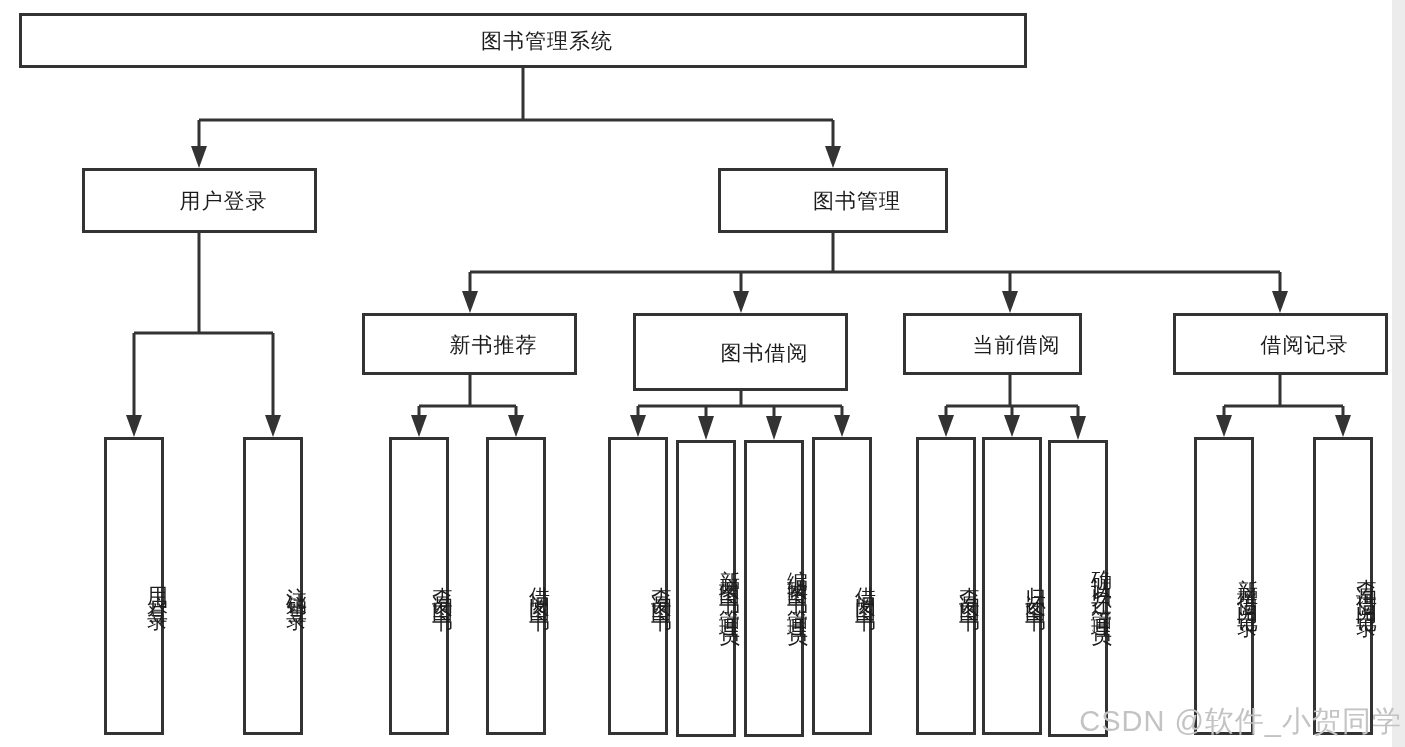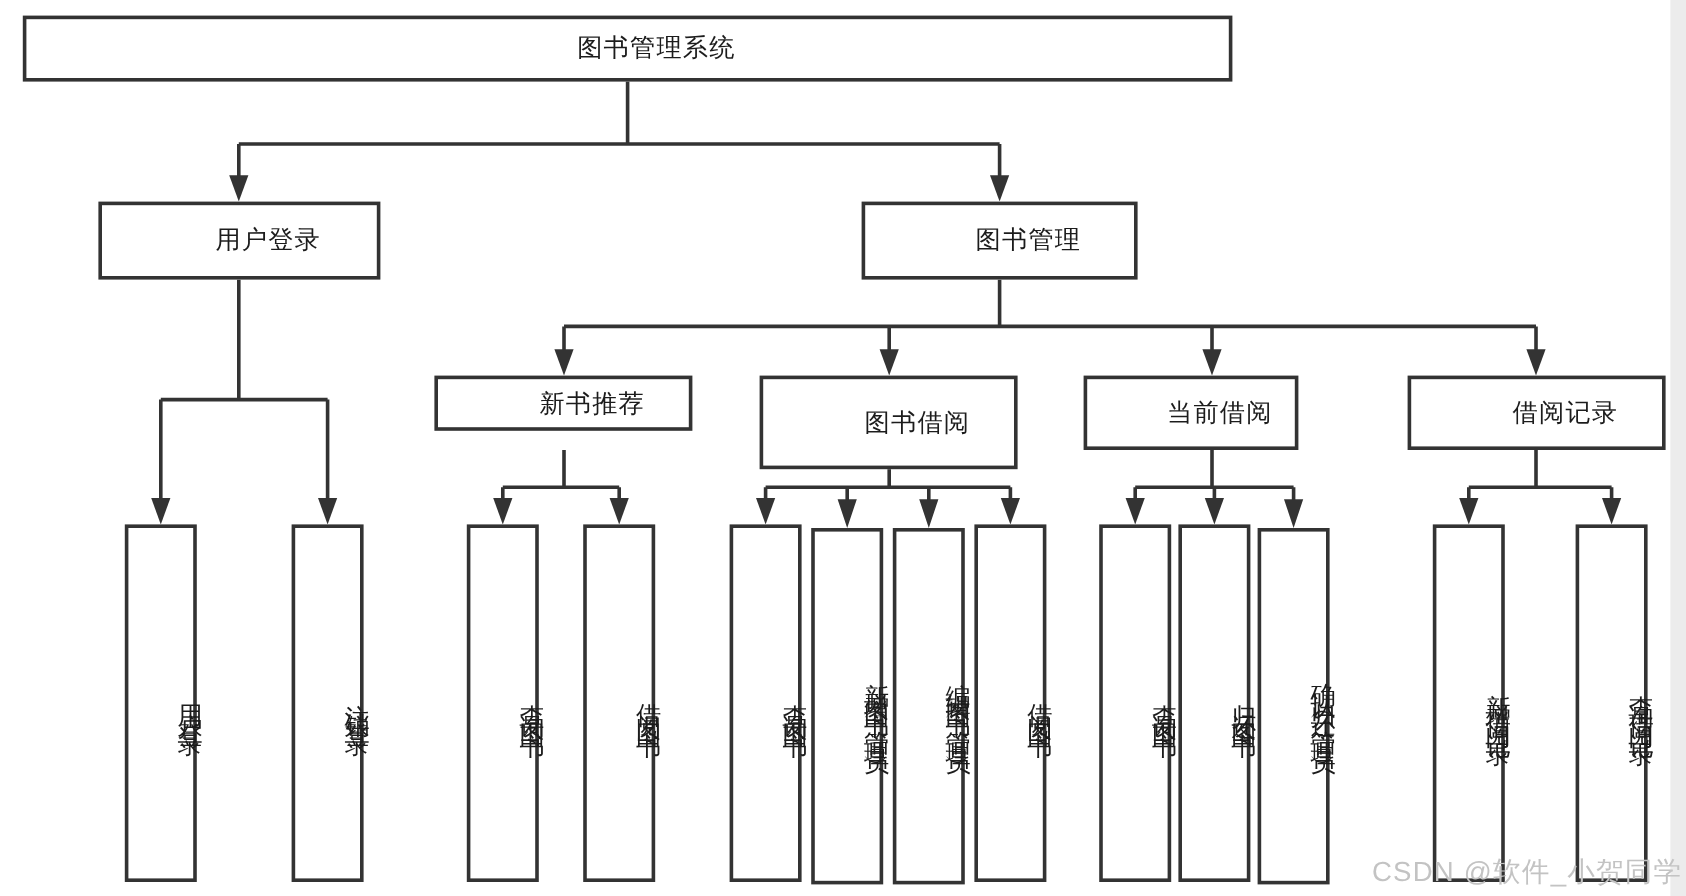--- a/index.html
+++ b/index.html
@@ -31,21 +31,21 @@
   .node.h{letter-spacing:1px;}
   .node.v span{
     writing-mode:vertical-rl;
     text-orientation:mixed;
     letter-spacing:0.38em;
     white-space:nowrap;
   }
   .watermark{
     position:absolute;
     right:3px;bottom:5px;
-    font-size:23px;
+    font-size:29px;
     color:#c3c3c3;
     letter-spacing:1px;
     white-space:nowrap;
   }
 </style>
 </head>
 <body>
 
 <div class="stage">
 
@@ -85,21 +85,21 @@
     <path d="M1280 375 V406 M1224 406 H1343 M1224 406 V417 M1343 406 V417"></path>
     <polygon points="1216,415 1232,415 1224,437"></polygon>
     <polygon points="1335,415 1351,415 1343,437"></polygon>
   </svg>
 
   <div class="node h" style="left:19px;top:13px;width:1008px;height:55px">图书管理系统</div>
 
   <div class="node h" style="left:82px;top:168px;width:235px;height:65px">用户登录</div>
   <div class="node h" style="left:718px;top:168px;width:230px;height:65px">图书管理</div>
 
-  <div class="node h" style="left:362px;top:313px;width:215px;height:46px">新书推荐</div>
+  <div class="node h" style="left:362px;top:313px;width:215px;height:62px">新书推荐</div>
   <div class="node h" style="left:633px;top:313px;width:215px;height:78px">图书借阅</div>
   <div class="node h" style="left:903px;top:313px;width:179px;height:62px">当前借阅</div>
   <div class="node h" style="left:1173px;top:313px;width:215px;height:62px">借阅记录</div>
 
   <div class="node v" style="left:104px;top:437px;width:60px;height:298px">
     <span>用户登录</span>
   </div>
   <div class="node v" style="left:243px;top:437px;width:60px;height:298px">
     <span>注销登录</span>
   </div>

